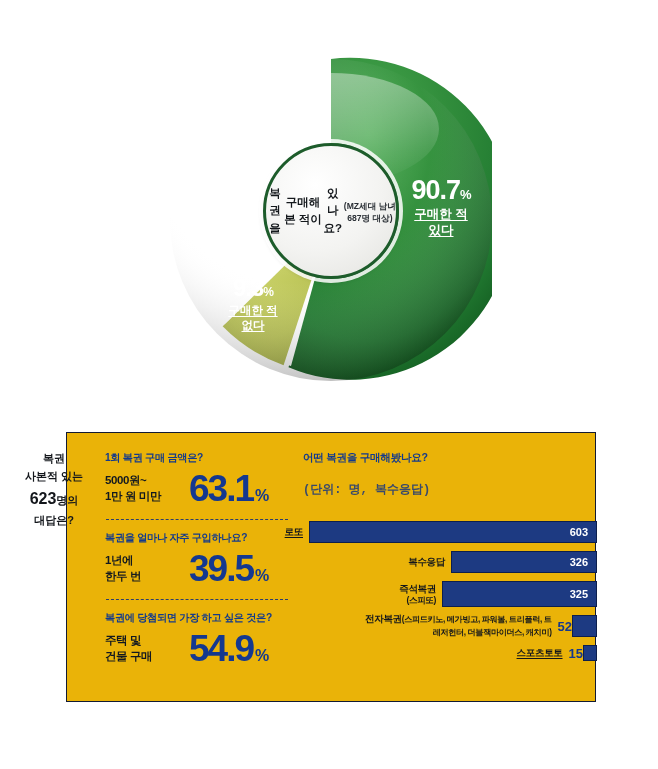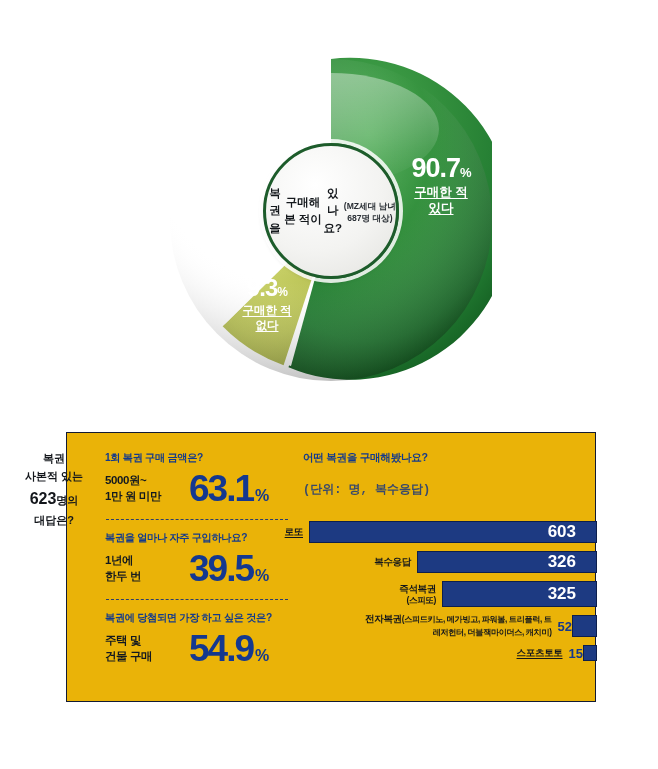--- a/index.html
+++ b/index.html
@@ -27,22 +27,22 @@
     pointer-events: none;
   }
   .pie-pct { font-weight: bold; letter-spacing: -1px; display: block; }
   .pie-pct .num { font-size: 27px; }
   .pie-pct .sym { font-size: 13px; font-weight: bold; }
   .pie-sub {
     display: block; font-size: 12.5px; font-weight: bold;
     text-decoration: underline; text-underline-offset: 2px;
     margin-top: 2px;
   }
-  #label-yes { left: 222px; top: 96px; width: 98px; }
-  #label-no  { left: 54px;  top: 218px; width: 86px; }
+  #label-yes { left: 222px; top: 118px; width: 98px; }
+  #label-no  { left: 40px;  top: 218px; width: 86px; }
   #label-no .pie-pct .num { font-size: 24px; }
   #label-no .pie-pct .sym { font-size: 12px; }
   #label-no .pie-sub { font-size: 11.5px; }
 
   #center-card {
     position: absolute; left: 93px; top: 86px;
     width: 136px; height: 136px; border-radius: 50%;
     background: radial-gradient(circle at 38% 30%, #ffffff 0%, #f3f3f1 55%, #e2e2de 100%);
     border: 3px solid #1d5c2b;
     box-shadow: 0 0 0 4px rgba(255,255,255,.85), 0 2px 5px rgba(0,0,0,.25);
@@ -129,21 +129,21 @@
   .bar-out-val {
     font-size: 13px; font-weight: bold; color: #14388f;
     flex: 0 0 auto;
   }
   .bar {
     background: #1d3a82; border: 1px solid #0d1f4d;
     display: flex; align-items: center; justify-content: flex-end;
     flex: 0 0 auto;
   }
   .bar .bar-val {
-    color: #ffffff; font-size: 17px; font-weight: bold; padding-right: 20px;
+    color: #ffffff; font-size: 11px; font-weight: bold; padding-right: 8px;
   }
 </style>
 </head>
 <body>
 
 <div id="root">
 
   <div id="sphere-wrap">
     <svg id="sphere-svg" width="322" height="326" viewBox="0 0 322 326">
       <defs>
@@ -268,21 +268,21 @@
         <div id="chart-unit">(단위: 명, 복수응답)</div>
         <div id="bars">
             <div class="bar-row" style="height: 26px;">
               <div class="bar-cat underline"><span class="main">로또</span></div>
               <div class="bar" style="width: 288px; height: 22px;">
                 <span class="bar-val">603</span>
               </div>
             </div>
             <div class="bar-row" style="height: 26px;">
               <div class="bar-cat"><span class="main">복수응답</span></div>
-              <div class="bar" style="width: 180px; height: 22px;">
+              <div class="bar" style="width: 146px; height: 22px;">
                 <span class="bar-val">326</span>
               </div>
             </div>
             <div class="bar-row" style="height: 30px;">
               <div class="bar-cat"><span class="main">즉석복권</span><span class="cat-sub">(스피또)</span></div>
               <div class="bar" style="width: 155px; height: 26px;">
                 <span class="bar-val">325</span>
               </div>
             </div>
             <div class="bar-row" style="height: 26px;">

